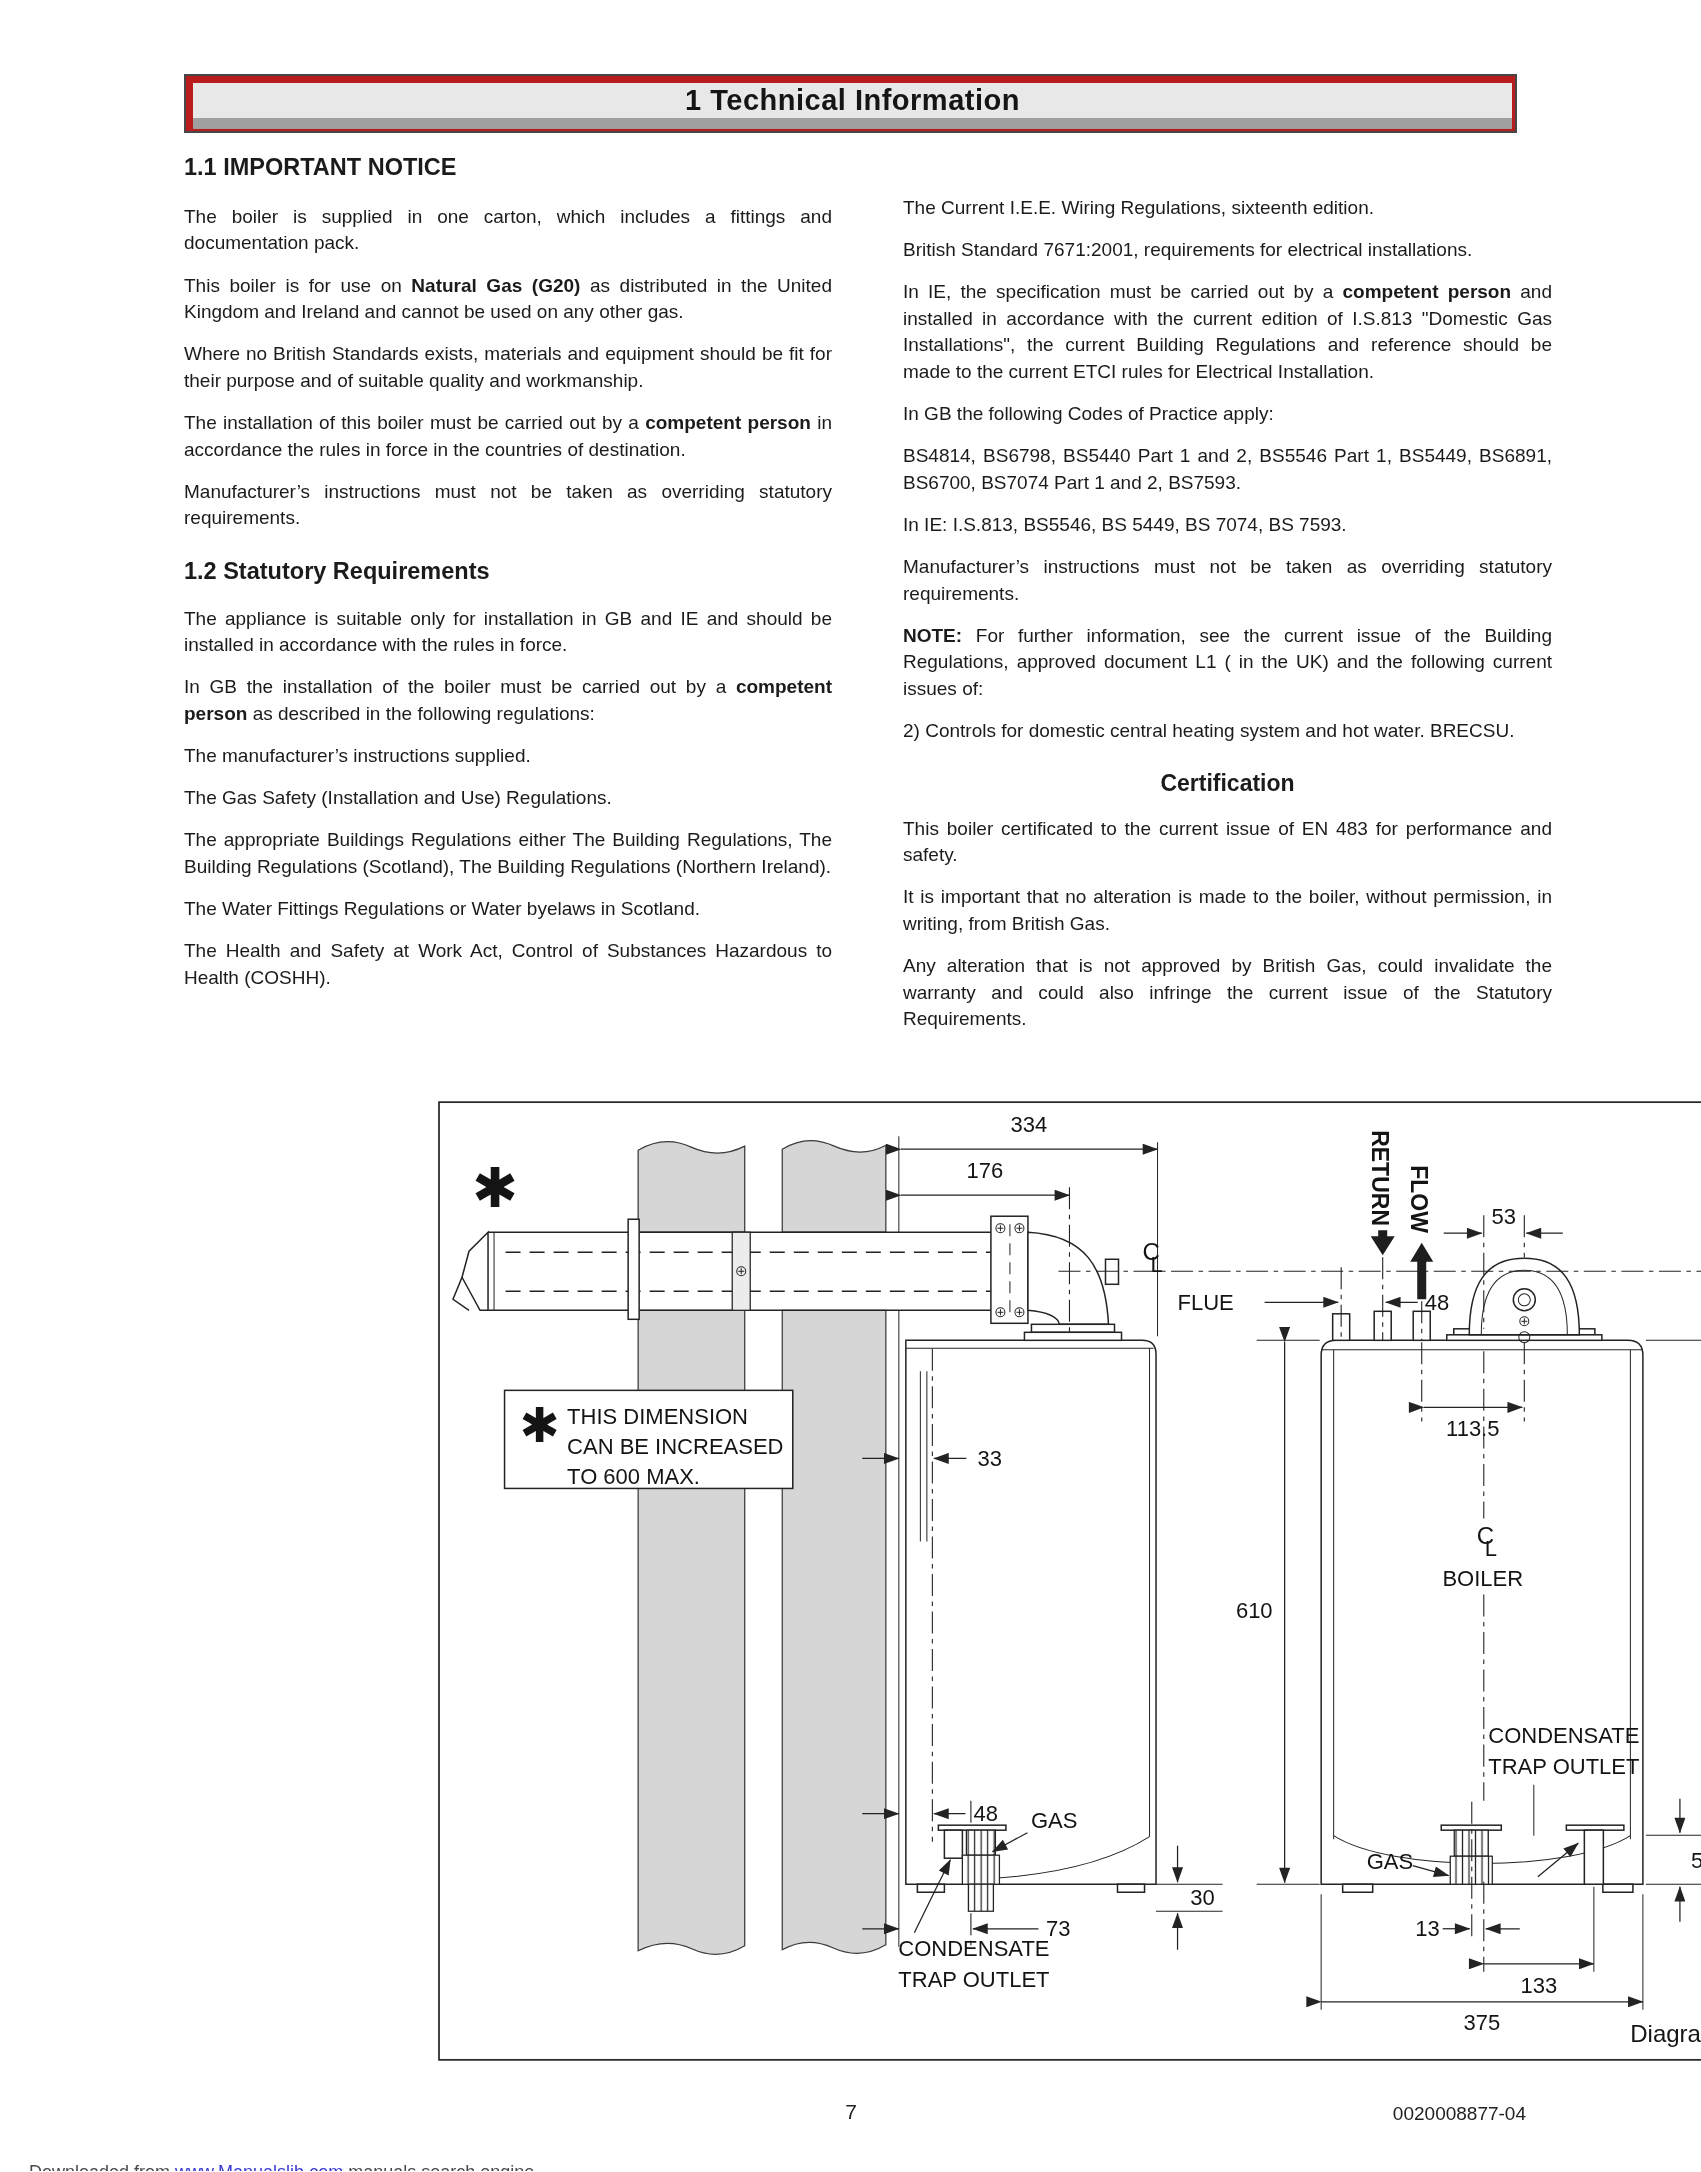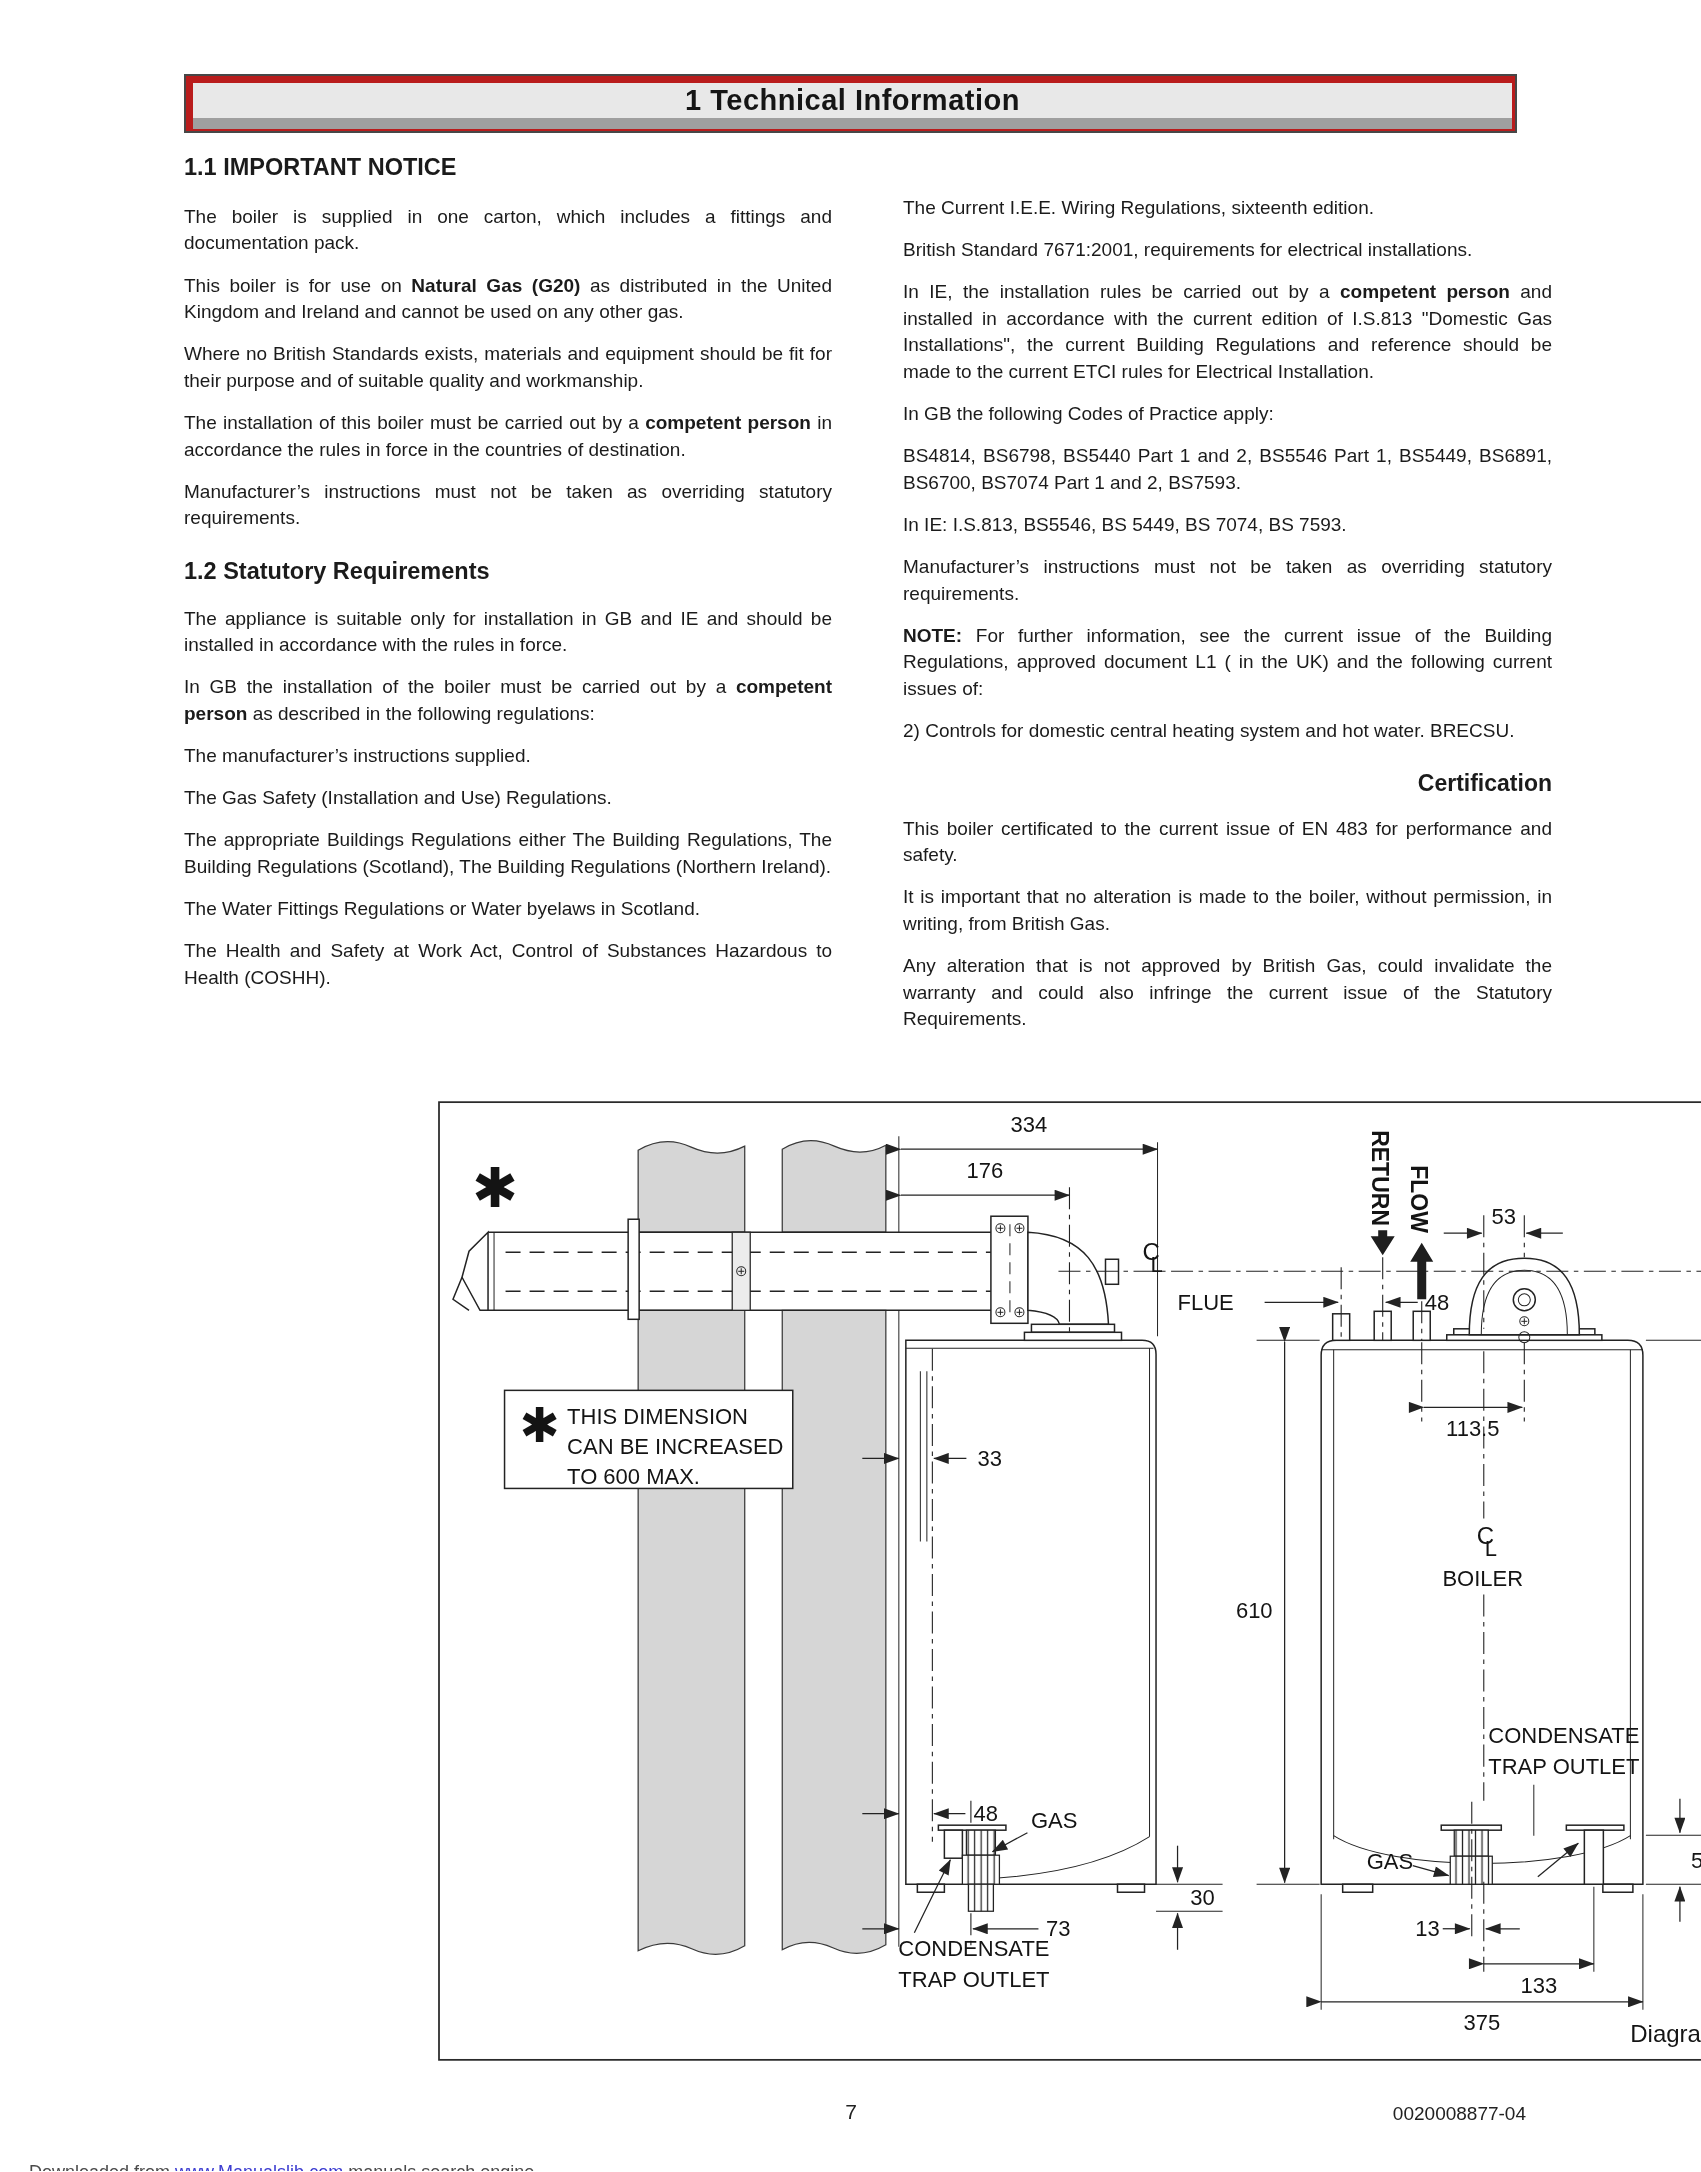--- a/index.html
+++ b/index.html
@@ -7,21 +7,21 @@
   .title-box{position:absolute;left:184px;top:74px;width:1333px;height:59px;border:2.5px solid #474747;background:#b91c1c;box-sizing:border-box;}
   .title-inner{position:absolute;left:7px;right:3px;top:6.5px;bottom:13px;background:#e8e8e8;display:flex;align-items:center;justify-content:center;}
   .title-text{font-size:29px;font-weight:bold;letter-spacing:0.5px;color:#151515;}
   .title-bottom{position:absolute;left:7px;right:3px;bottom:2.5px;height:10.5px;background:#9f9f9f;}
   .col{position:absolute;top:151px;font-size:19px;line-height:1.4;text-align:justify;color:#1b1b1b;}
   .col-left{left:184px;width:648px;}
   .col-right{left:903px;width:649px;margin-top:44px;}
   .col p{margin:0 0 15.5px 0;}
   .h-major{font-size:23.5px;font-weight:bold;margin:0 0 20px 0;text-align:left;}
   .h-mid{font-size:23.5px;font-weight:bold;margin:23px 0 18px 0;text-align:left;}
-  .h-minor{font-size:23px;font-weight:bold;margin:22px 0 17px 0;text-align:right;}
+  .h-minor{font-size:23px;font-weight:bold;margin:22px 0 17px 0;text-align:center;}
   .diagram{position:absolute;left:184px;top:1101px;width:1600px;height:960px;text-align:right;}
   svg text{font-family:"Liberation Sans",sans-serif;fill:#141414;}
   .ln{stroke:#232323;fill:none;stroke-width:3;}
   .thin{stroke:#232323;fill:none;stroke-width:2;}
   .fillw{fill:#ffffff;stroke:#232323;stroke-width:3;}
   .gray{fill:#d6d6d6;stroke:#3a3a3a;stroke-width:2.5;}
   .dim{stroke:#232323;stroke-width:2.5;fill:none;}
   .cl{stroke:#232323;stroke-width:2.2;fill:none;stroke-dasharray:44 11 9 11;}
   .dsh{stroke:#232323;stroke-width:3;fill:none;stroke-dasharray:30 18;}
   .dt{font-size:44px;}
@@ -63,21 +63,21 @@
         <p><span>The appropriate Buildings Regulations either The Building Regulations, The Building Regulations (Scotland), The Building Regulations (Northern Ireland).</span></p>
         <p><span>The Water Fittings Regulations or Water byelaws in Scotland.</span></p>
         <p><span>The Health and Safety at Work Act, Control of Substances Hazardous to Health (COSHH).</span></p>
       </div>
   </div>
 
   <div class="col col-right">
     <div>
         <p><span>The Current I.E.E. Wiring Regulations, sixteenth edition.</span></p>
         <p><span>British Standard 7671:2001, requirements for electrical installations.</span></p>
-        <p><span>In IE, the installation rules be carried out by a </span><span style="font-weight: bold;">competent person</span><span> and installed in accordance with the current edition of I.S.813 "Domestic Gas Installations", the current Building Regulations and reference should be made to the current ETCI rules for Electrical Installation.</span></p>
+        <p><span>In IE, the specification must be carried out by a </span><span style="font-weight: bold;">competent person</span><span> and installed in accordance with the current edition of I.S.813 "Domestic Gas Installations", the current Building Regulations and reference should be made to the current ETCI rules for Electrical Installation.</span></p>
         <p><span>In GB the following Codes of Practice apply:</span></p>
         <p><span>BS4814, BS6798, BS5440 Part 1 and 2, BS5546 Part 1, BS5449, BS6891, BS6700, BS7074 Part 1 and 2, BS7593.</span></p>
         <p><span>In IE:  I.S.813, BS5546, BS 5449, BS 7074, BS 7593.</span></p>
         <p><span>Manufacturer’s instructions must not be taken as overriding statutory requirements.</span></p>
         <p><span style="font-weight: bold;">NOTE:</span><span> For further information, see the current issue of the Building Regulations, approved document L1 ( in the UK) and the following current issues of:</span></p>
         <p><span>2) Controls for domestic central heating system and hot water. BRECSU.</span></p>
       </div>
     <h2 class="h-minor">Certification</h2>
     <div>
         <p><span>This boiler certificated to the current issue of EN 483 for performance and safety.</span></p>

